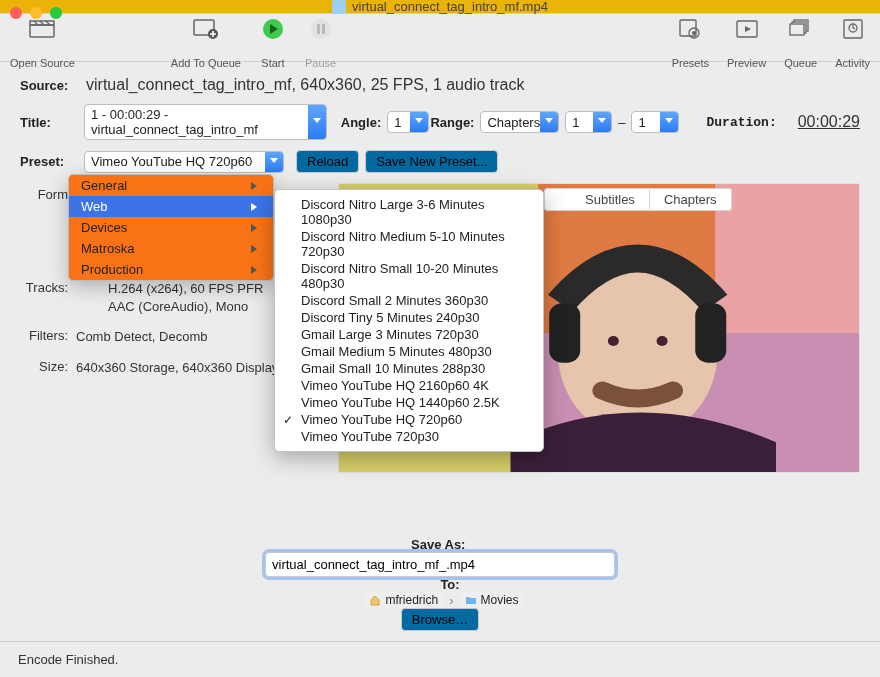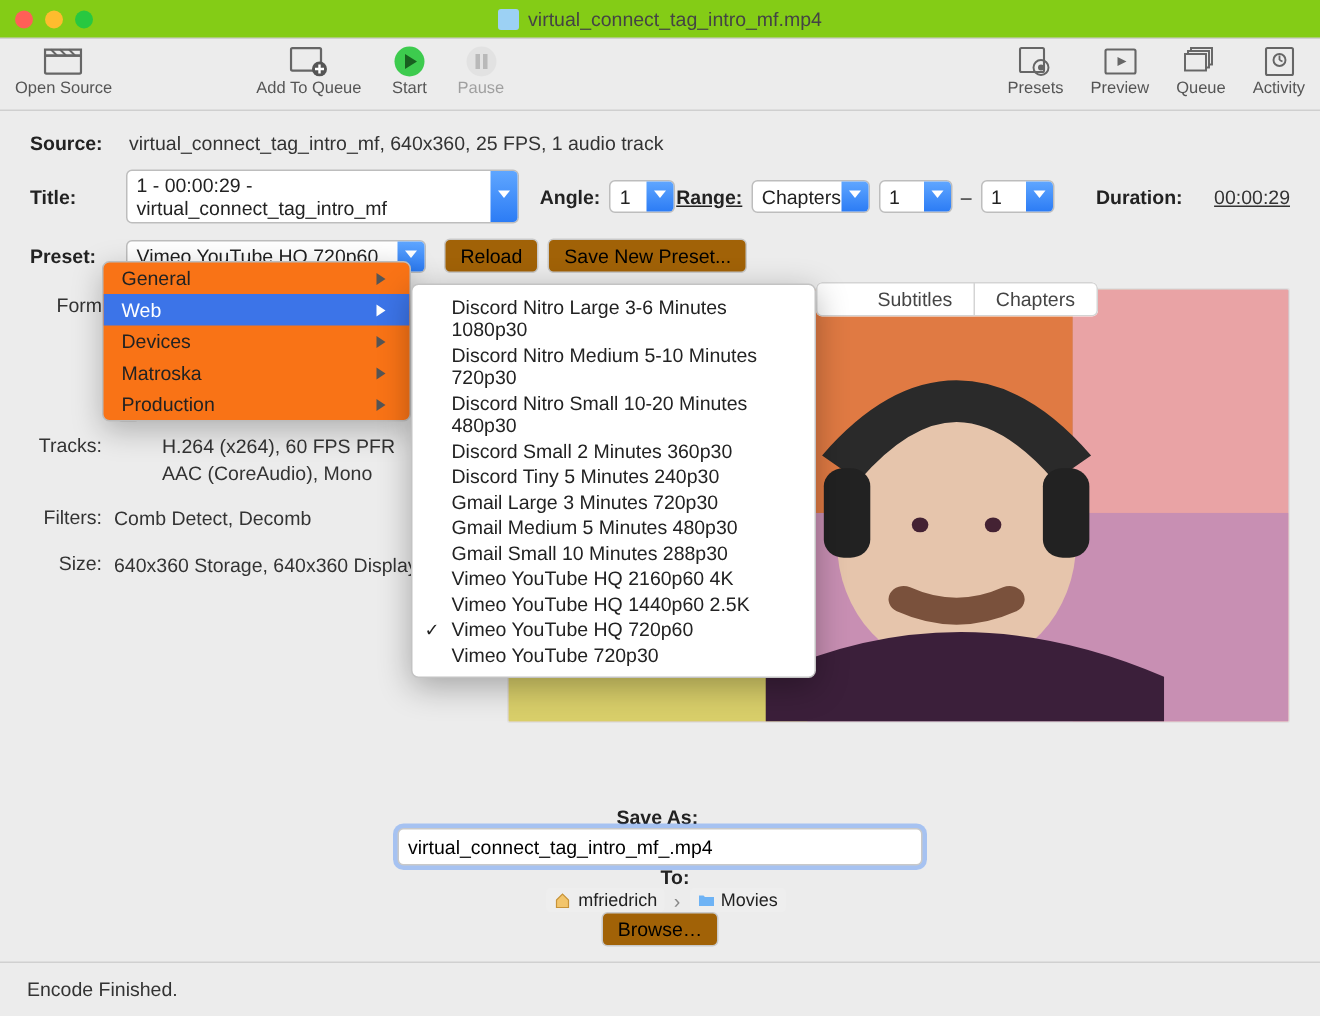--- a/index.html
+++ b/index.html
@@ -1,34 +1,34 @@
 <!DOCTYPE html>
 <html><head>
 <meta charset="utf-8">
 <style>
   * { box-sizing: border-box; font-family: -apple-system, BlinkMacSystemFont, "Helvetica Neue", sans-serif; }
   html,body { margin:0; padding:0; width:880px; height:677px; background:#ececec; overflow:hidden; font-size:13px; color:#222; }
-  .titlebar { height:26px; background:#84cc16; border-bottom:1px solid #d0d0d0; display:flex; align-items:center; justify-content:center; position:relative; }
+  .titlebar { height:14px; background:#eab308; border-bottom:1px solid #d0d0d0; display:flex; align-items:center; justify-content:center; position:relative; }
   .traffic { position:absolute; left:10px; top:7px; display:flex; gap:8px; }
   .dot { width:12px; height:12px; border-radius:50%; }
   .dot.red{background:#ff5f57;} .dot.yellow{background:#febc2e;} .dot.green{background:#28c840;}
   .titlebar-text { font-size:13px; color:#444; display:flex; align-items:center; gap:6px; }
   .file-ico { width:14px; height:14px; background:#9cd1f4; border-radius:2px; position:relative; }
   .toolbar { height:48px; background:#ececec; display:flex; align-items:flex-start; padding:4px 10px 0; gap:18px; border-bottom:1px solid #cfcfcf; }
-  .tb-item { display:flex; flex-direction:column; align-items:center; gap:1px; font-size:11px; color:#555; }
+  .tb-item { display:flex; flex-direction:column; align-items:center; gap:17px; font-size:11px; color:#555; }
   .tb-icon { width:28px; height:22px; display:flex; align-items:center; justify-content:center; }
   .spacer { flex:1; }
   .content { padding:14px 20px 8px; }
   .row { display:flex; align-items:center; margin-bottom:10px; }
   .lbl { font-weight:600; min-width:58px; text-align:left; font-size:13px; }
-  .val { font-size:13px; color:#333; }
+  .val { font-size:16px; color:#333; }
   .select { background:#fff; border:1px solid #bdbdbd; border-radius:4px; padding:2px 18px 2px 6px; font-size:13px; position:relative; min-height:22px; display:inline-flex; align-items:center; }
   .select.blue-end::after { content:""; position:absolute; right:0; top:0; bottom:0; width:18px; background:linear-gradient(#5fa6ff,#2c7cf5); border-radius:0 3px 3px 0; }
   .select.blue-end::before { content:""; position:absolute; right:5px; top:50%; margin-top:-4px; border:4px solid transparent; border-top:5px solid #fff; z-index:1; }
-  .btn { background:#a16207; border:1px solid #c9c9c9; border-radius:4px; padding:3px 10px; font-size:13px; }
+  .btn { background:#0369a1; border:1px solid #c9c9c9; border-radius:4px; padding:3px 10px; font-size:13px; }
   .info-area { display:flex; gap:18px; }
   .left-info { flex:0 0 300px; font-size:13px; }
   .info-row { display:flex; margin-bottom:12px; }
   .info-lbl { width:56px; text-align:right; padding-right:8px; color:#333; }
   .info-val { flex:1; color:#333; line-height:1.4; }
   .chklabel { display:flex; align-items:center; gap:6px; margin-bottom:6px; margin-left:2px; font-size:13px; }
   .chk { width:15px; height:15px; border-radius:3px; border:1px solid #b5b5b5; background:#fff; display:inline-flex; align-items:center; justify-content:center; }
   .chk.checked { background:#2c7cf5; border-color:#2c7cf5; }
   .chk.checked svg { display:block; }
   .preview { flex:1; margin-top:0; background:linear-gradient(135deg,#e8d37a 0%, #d2a05d 40%, #a16c8f 70%, #f1b0b0 100%); height:290px; border:1px solid #e0e0e0; position:relative; border-radius:2px; }
@@ -157,32 +157,32 @@
 
   <div class="row">
     <span class="lbl">Title:</span>
     <span class="select blue-end" style="width:294px; margin-left:6px;">
       <span>1 - 00:00:29 - virtual_connect_tag_intro_mf</span>
     </span>
     <span class="lbl" style="margin-left:14px; min-width:auto;">Angle:</span>
     <span class="select blue-end" style="width:46px; margin-left:6px;">
         <span>1</span>
       </span>
-    <span class="lbl" style="margin-left:1px; min-width:auto;text-decoration:underline;">Range:</span>
+    <span class="lbl" style="margin-left:1px; min-width:auto;">Range:</span>
     <span class="select blue-end" style="width:82px; margin-left:6px;">
         <span>Chapters</span>
       </span>
     <span class="select blue-end" style="width:52px; margin-left:6px;">
         <span>1</span>
       </span>
     <span style="margin:0 6px;">–</span>
     <span class="select blue-end" style="width:52px;">
         <span>1</span>
       </span>
-    <span class="lbl" style="margin-left:28px; min-width:auto;">Duration:</span>
+    <span class="lbl" style="margin-left:28px; min-width:auto;font-family:Liberation Mono, monospace;">Duration:</span>
     <span class="val" style="margin-left:21px;text-decoration:underline;">00:00:29</span>
   </div>
 
   <div class="row">
     <span class="lbl">Preset:</span>
     <span class="select blue-end" style="width:200px; margin-left:6px;">
         <span>Vimeo YouTube HQ 720p60</span>
       </span>
     <button class="btn" style="margin-left:12px;">Reload</button>
     <button class="btn" style="margin-left:6px;">Save New Preset...</button>

